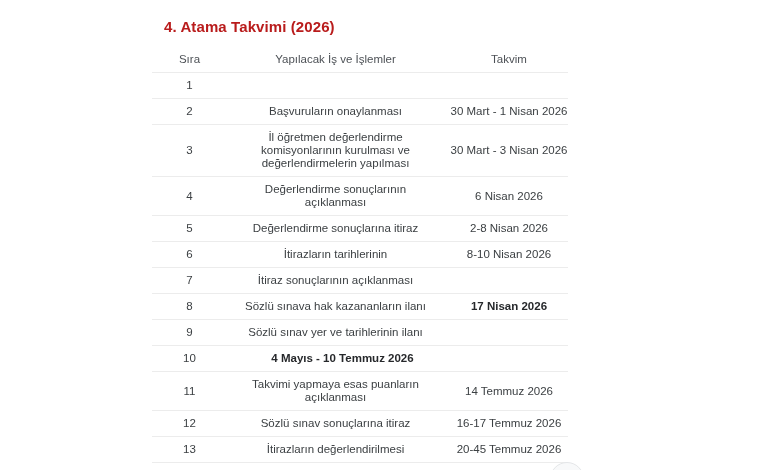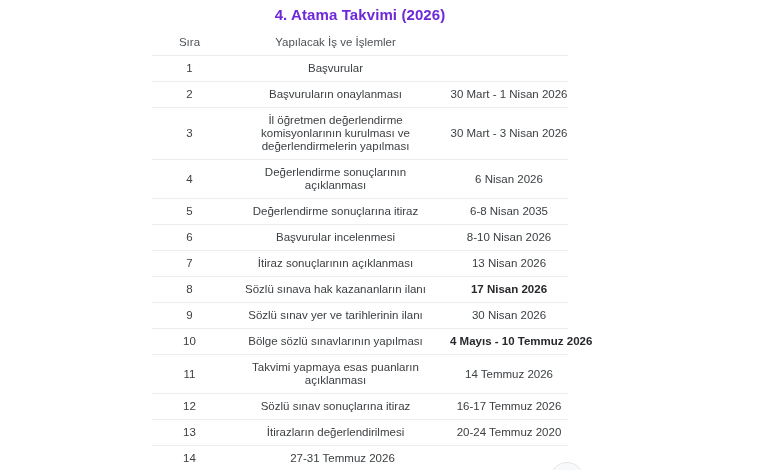--- a/index.html
+++ b/index.html
@@ -17,25 +17,24 @@
   }
   .content {
     position: absolute;
     left: 152px;
     top: 6px;
     width: 416px;
   }
   .title {
     font-size: 15px;
     font-weight: 700;
-    color: #6d28d9;
-    margin: 0;
+    color: #b91c1c;
+    margin: 12px;
     line-height: 18px;
     letter-spacing: 0.1px;
-    text-align: center;
   }
   .table {
     margin-top: 7px;
     width: 100%;
     text-align: center;
   }
   .thead, .trow {
     display: grid;
     grid-template-columns: 83px 215px 1fr;
     column-gap: 0;
@@ -79,25 +78,25 @@
 </head>
 <body>
 
 <div class="page">
   <div class="content">
     <h1 class="title">4. Atama Takvimi (2026)</h1>
     <div class="table">
       <div class="thead">
         <div class="c-sira">Sıra</div>
         <div class="c-task">Yapılacak İş ve İşlemler</div>
+        <div class="c-date">Takvim</div>
       </div>
       <div id="rows">
   <div class="trow">
     <div class="c-sira">1</div>
-    <div class="c-task">Başvurular</div>
   </div>
 
   <div class="trow">
     <div class="c-sira">2</div>
     <div class="c-task">Başvuruların onaylanması</div>
     <div class="c-date">30 Mart - 1 Nisan 2026</div>
   </div>
 
   <div class="trow">
     <div class="c-sira">3</div>
@@ -107,69 +106,66 @@
 
   <div class="trow">
     <div class="c-sira">4</div>
     <div class="c-task">Değerlendirme sonuçlarının açıklanması</div>
     <div class="c-date">6 Nisan 2026</div>
   </div>
 
   <div class="trow">
     <div class="c-sira">5</div>
     <div class="c-task">Değerlendirme sonuçlarına itiraz</div>
-    <div class="c-date">6-8 Nisan 2035</div>
+    <div class="c-date">2-8 Nisan 2026</div>
   </div>
 
   <div class="trow">
     <div class="c-sira">6</div>
-    <div class="c-task">Başvurular incelenmesi</div>
+    <div class="c-task">İtirazların tarihlerinin</div>
     <div class="c-date">8-10 Nisan 2026</div>
   </div>
 
   <div class="trow">
     <div class="c-sira">7</div>
     <div class="c-task">İtiraz sonuçlarının açıklanması</div>
-    <div class="c-date">13 Nisan 2026</div>
   </div>
 
   <div class="trow">
     <div class="c-sira">8</div>
     <div class="c-task">Sözlü sınava hak kazananların ilanı</div>
     <div class="c-date bold">17 Nisan 2026</div>
   </div>
 
   <div class="trow">
     <div class="c-sira">9</div>
     <div class="c-task">Sözlü sınav yer ve tarihlerinin ilanı</div>
-    <div class="c-date">30 Nisan 2026</div>
   </div>
 
   <div class="trow">
     <div class="c-sira">10</div>
-    <div class="c-task">Bölge sözlü sınavlarının yapılması</div>
     <div class="c-date bold">4 Mayıs - 10 Temmuz 2026</div>
   </div>
 
   <div class="trow">
     <div class="c-sira">11</div>
     <div class="c-task">Takvimi yapmaya esas puanların açıklanması</div>
     <div class="c-date">14 Temmuz 2026</div>
   </div>
 
   <div class="trow">
     <div class="c-sira">12</div>
     <div class="c-task">Sözlü sınav sonuçlarına itiraz</div>
     <div class="c-date">16-17 Temmuz 2026</div>
   </div>
 
   <div class="trow">
     <div class="c-sira">13</div>
     <div class="c-task">İtirazların değerlendirilmesi</div>
-    <div class="c-date">20-24 Temmuz 2020</div>
+    <div class="c-date">20-45 Temmuz 2026</div>
   </div>
 
   <div class="trow">
     <div class="c-sira">14</div>
     <div class="c-date">27-31 Temmuz 2026</div>
   </div>
 
 </div>
     </div>
   </div>

